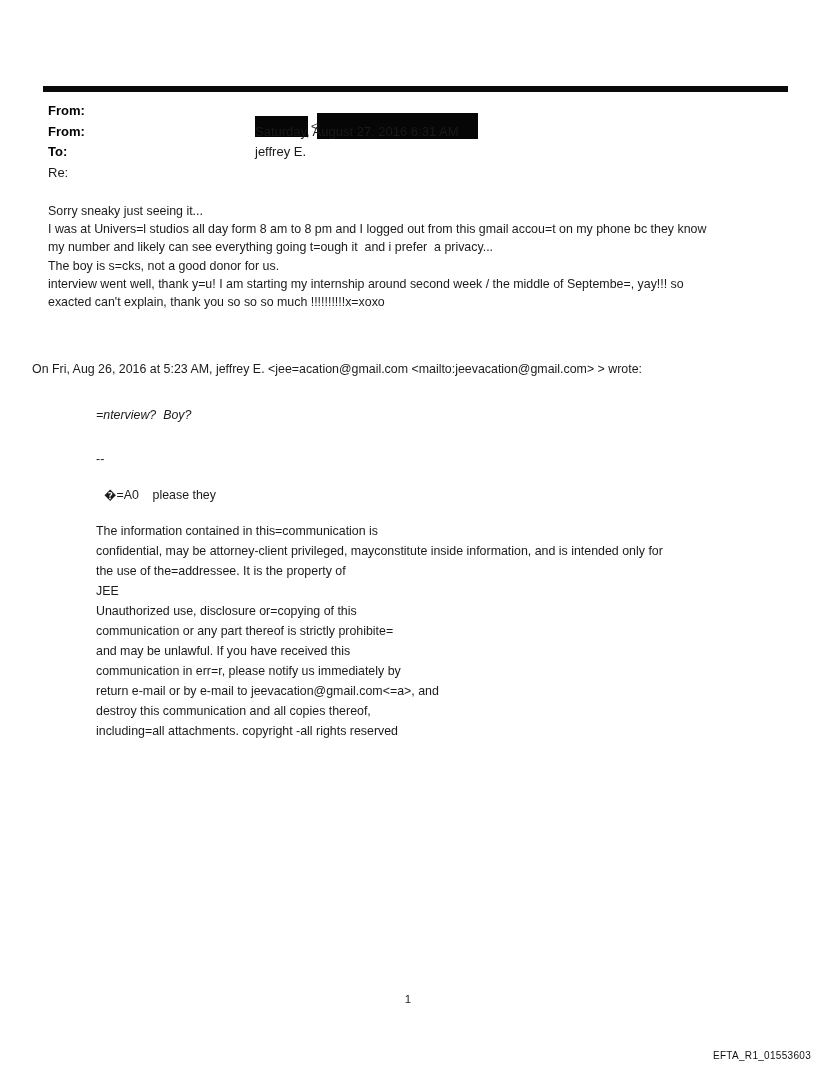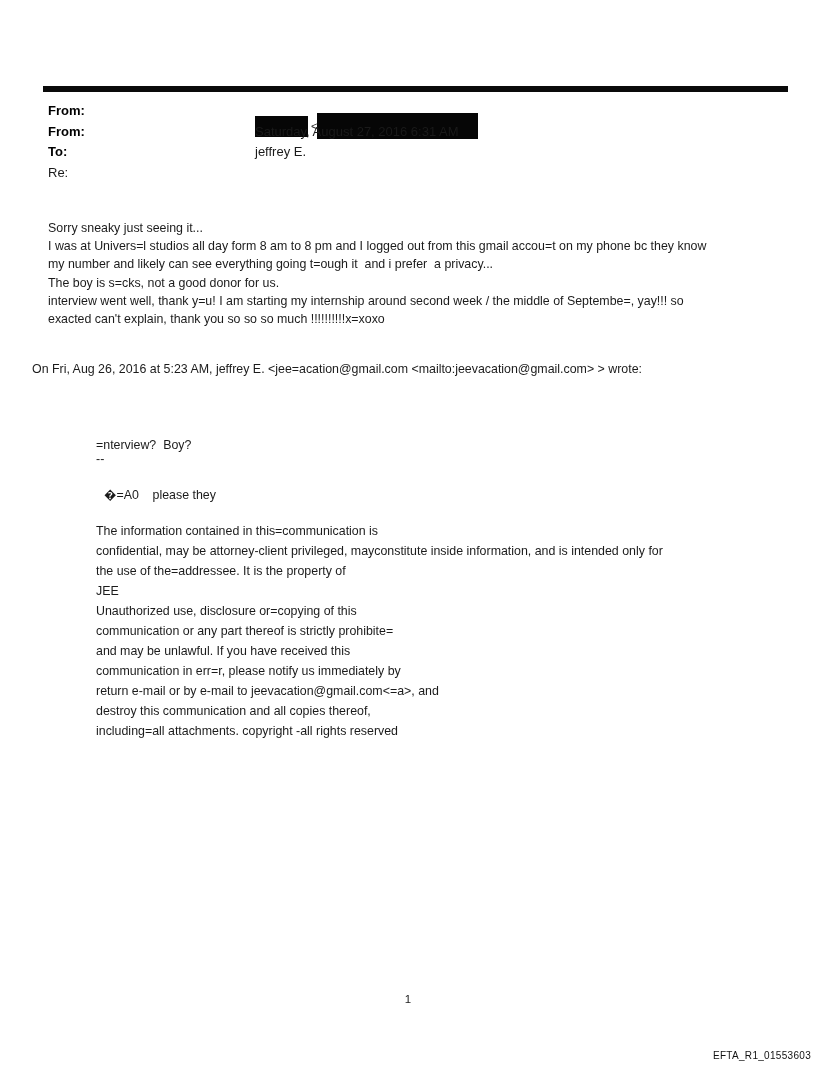--- a/index.html
+++ b/index.html
@@ -71,23 +71,23 @@
     height: 26px;
     background: #060606;
   }
   .txt {
     position: absolute;
     white-space: pre-wrap;
     font-size: 12.4px;
     line-height: 18.2px;
     color: #1b1b1b;
   }
-  .reply-body       { left: 48px;  top: 219px; width: 766px; }
+  .reply-body       { left: 48px;  top: 202px; width: 766px; }
   .attribution-line { left: 32px;  top: 360px; width: 766px; }
-  .quoted-question  { left: 96px;  top: 436px; width: 700px; }
+  .quoted-question  { left: 96px;  top: 406px; width: 700px; font-style: italic; }
   .sig-dashes       { left: 96px;  top: 450px; width: 200px; }
   .please-note      { left: 104px; top: 486px; width: 640px; }
   .disclaimer       { left: 96px;  top: 521px; width: 716px; line-height: 20px; }
   .page-number {
     position: absolute;
     left: 0;
     top: 993px;
     width: 100%;
     text-align: center;
     font-size: 11.5px;

